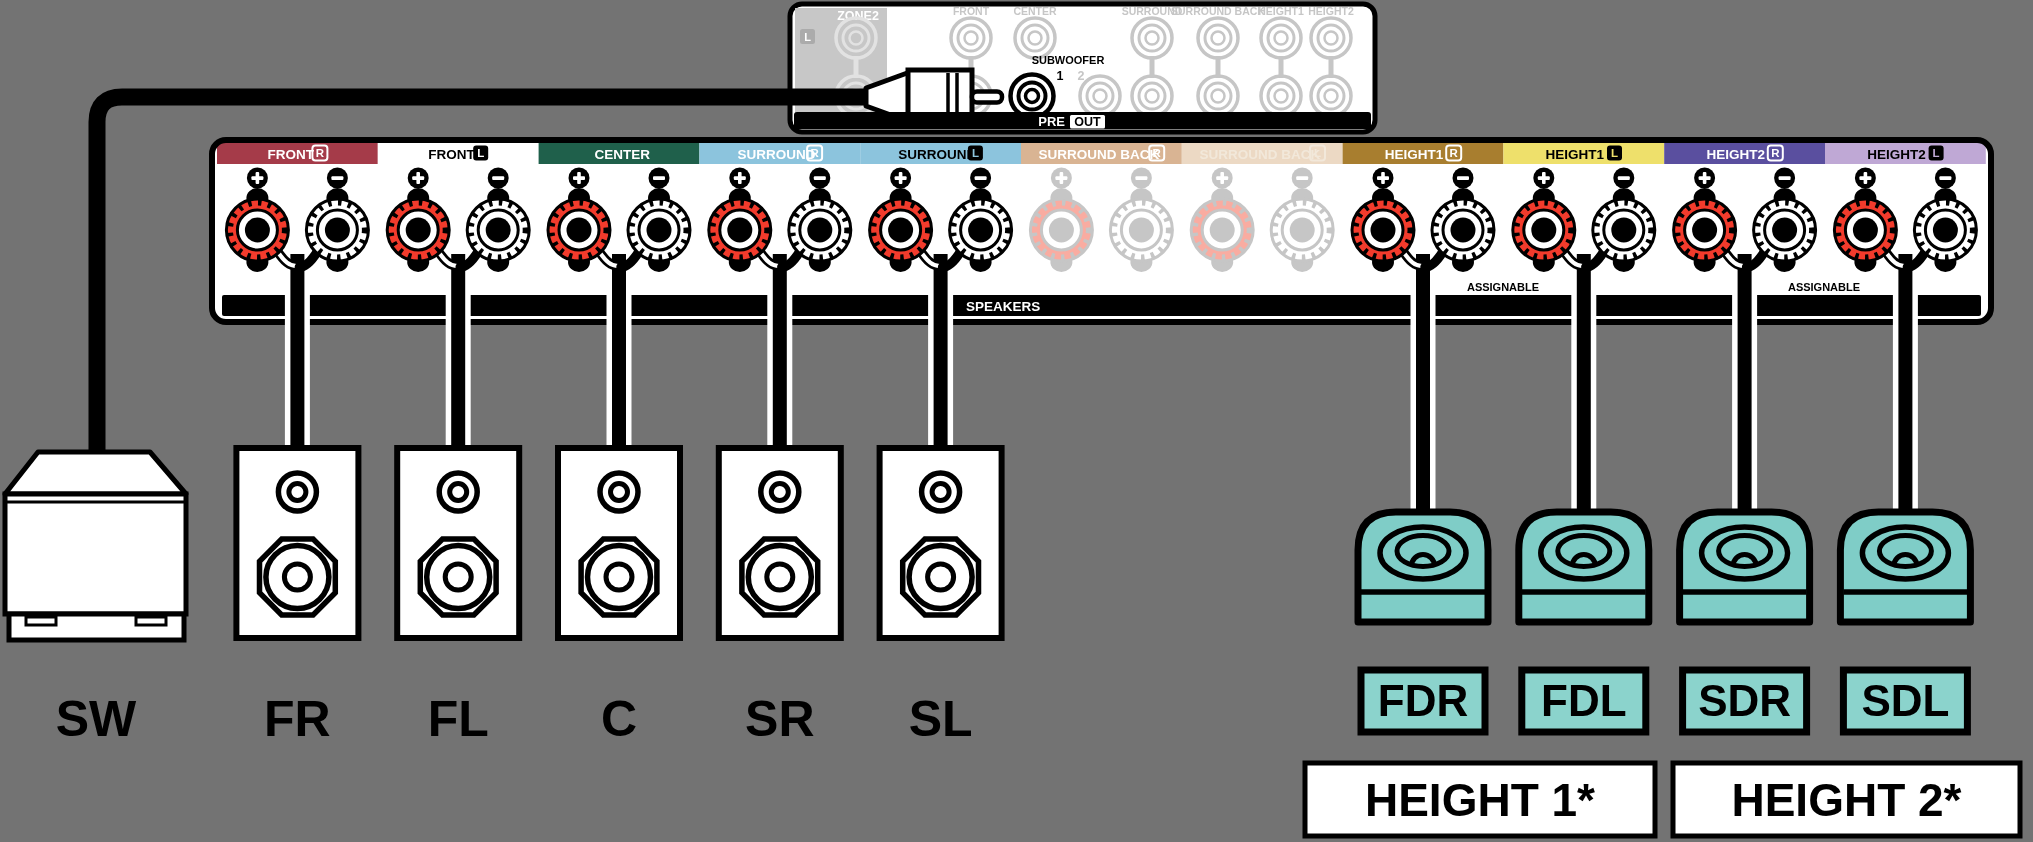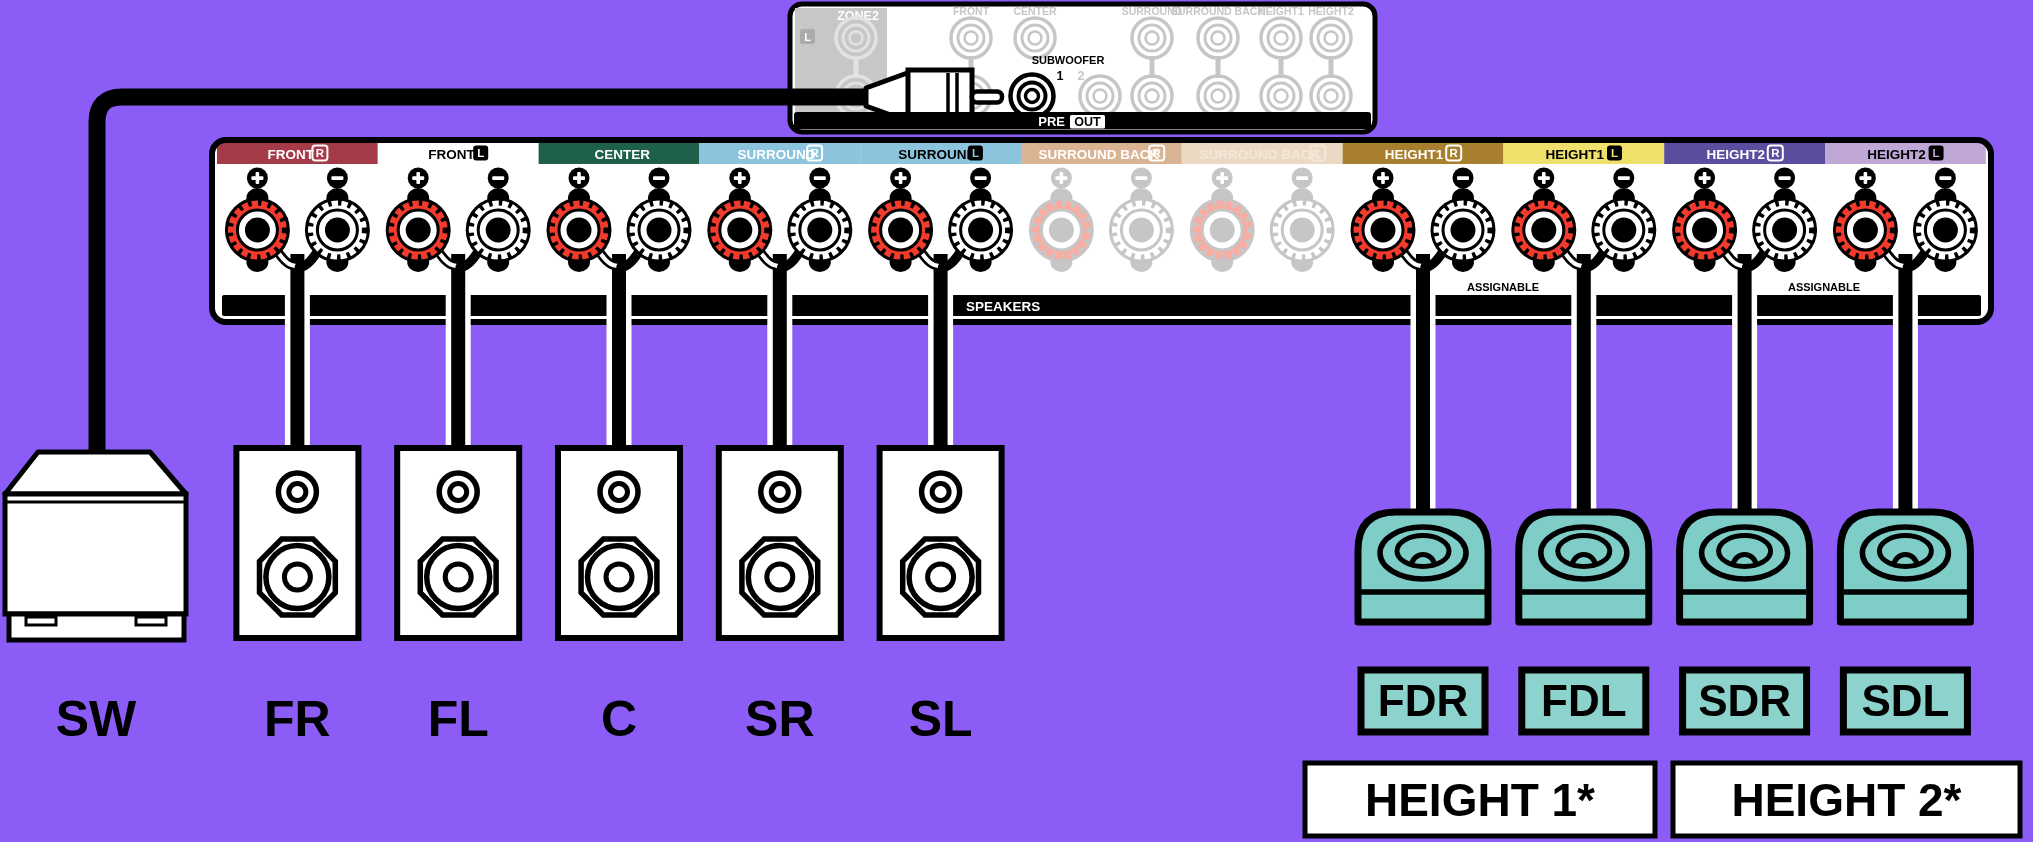--- a/index.html
+++ b/index.html
@@ -1,16 +1,16 @@
 <!DOCTYPE html>
 <html><head>
 <meta charset="utf-8">
 <style>
   html,body{margin:0;padding:0;background:#fff;}
-  #stage{position:relative;width:2033px;height:842px;background:#8b5cf6;overflow:hidden;}
+  #stage{position:relative;width:2033px;height:842px;background:#737373;overflow:hidden;}
   svg text{font-family:"Liberation Sans","DejaVu Sans",sans-serif;font-weight:bold;}
 </style>
 </head>
 <body>
 
 <div id="stage">
 <svg id="diagram" width="2033" height="842" viewBox="0 0 2033 842">
 
   <defs>
     <clipPath id="panelClip">

